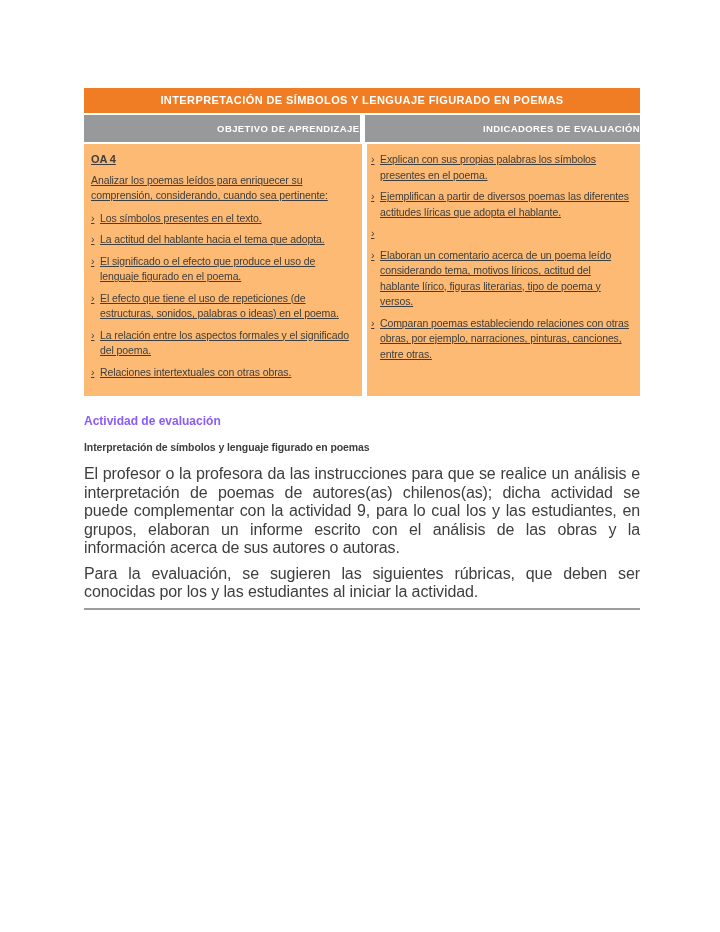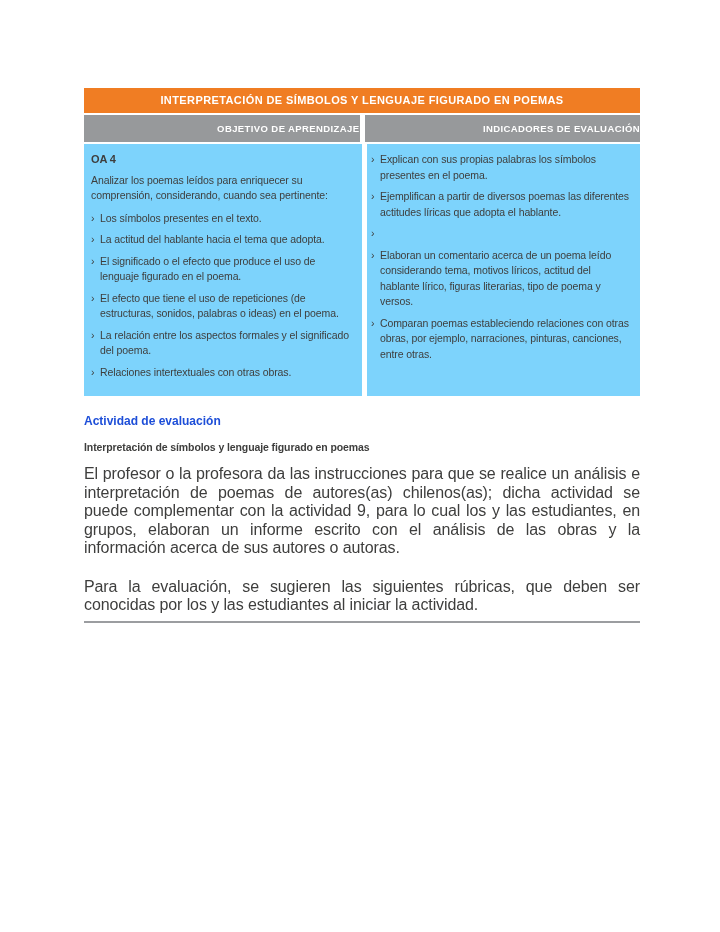--- a/index.html
+++ b/index.html
@@ -15,37 +15,38 @@
     text-align:center; font-size:11px; font-weight:bold; letter-spacing:0.4px;
     margin-bottom:2px;
   }
   .col-headers { display:flex; gap:5px; margin-bottom:2px; }
   .col-header {
     flex:1; background:#97999b; color:#ffffff; height:27px; line-height:27px;
     text-align:right; font-size:9.5px; font-weight:bold; letter-spacing:0.4px;
   }
   .table-body { display:flex; gap:5px; min-height:220px; }
   .cell {
-    flex:1; background:#7dd3fc; font-size:10.5px; line-height:15.5px;
+    flex:1; background:#fdba74; font-size:10.5px; line-height:15.5px;
     letter-spacing:-0.1px;
+    text-decoration:underline;
   }
   .cell.left  { padding:8px 10px 10px 7px; }
   .cell.right { padding:8px 8px 10px 4px; }
   .oa-code { font-weight:bold; margin-bottom:5px; font-size:11px; }
   .intro { margin:0 0 7px 0; }
   .bullet { display:flex; margin-bottom:6px; }
   .bullet .glyph { width:9px; flex:none; color:#3e3e3d; }
 
-  .activity-label { color:#1d4ed8; font-size:12px; font-weight:bold; margin-top:18px; }
+  .activity-label { color:#8b5cf6; font-size:12px; font-weight:bold; margin-top:18px; }
   .activity-title { color:#3e3e3d; font-size:10.5px; font-weight:bold; margin-top:13px; letter-spacing:-0.1px; }
   .para {
     font-size:16px; line-height:18.5px; text-align:justify;
     letter-spacing:-0.1px; margin-top:12px;
   }
-  .para + .para { margin-top:20px; }
+  .para + .para { margin-top:7px; }
   .bottom-rule { height:2px; background:#9b9da0; margin-top:6px; }
 </style>
 </head>
 <body>
 
 <div class="page">
   <div class="content">
 
     <div class="oa-table">
       <div class="table-title">INTERPRETACIÓN DE SÍMBOLOS Y LENGUAJE FIGURADO EN POEMAS</div>

